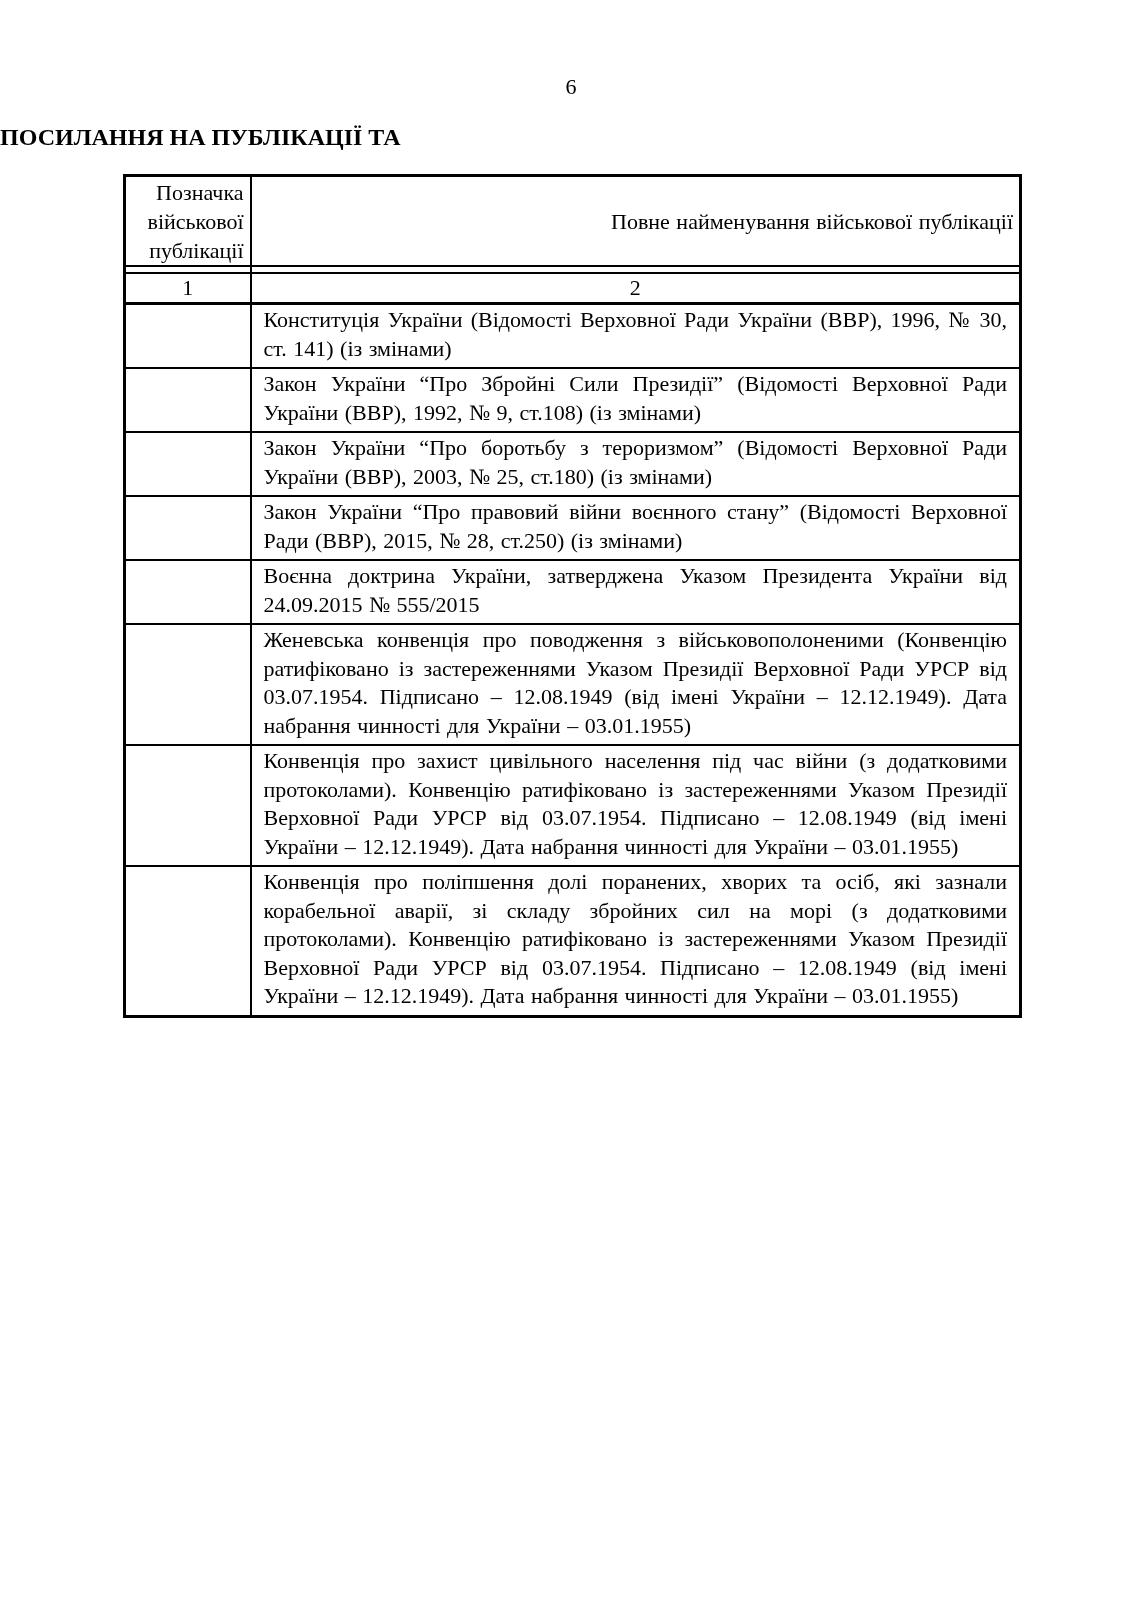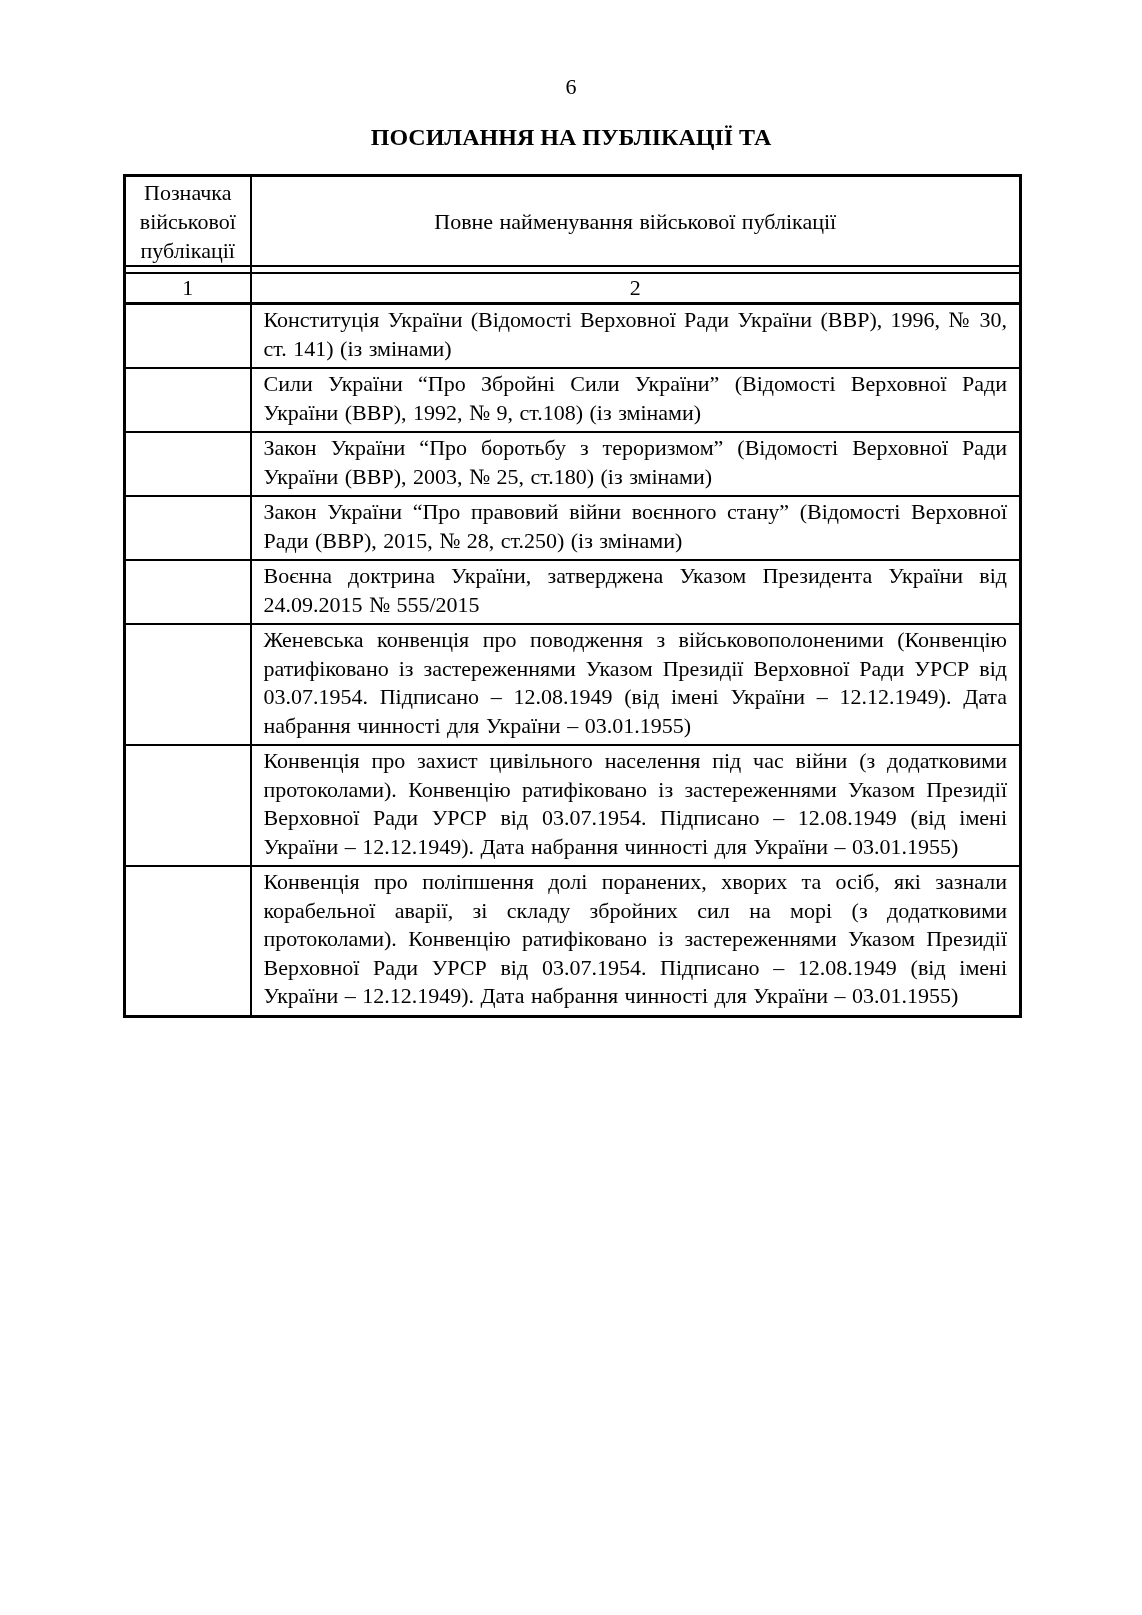--- a/index.html
+++ b/index.html
@@ -17,21 +17,21 @@
     overflow: hidden;
   }
   .page-number {
     padding-top: 74px;
     text-align: center;
     font-size: 22px;
     line-height: 26px;
   }
   .doc-title {
     margin-top: 22px;
-    text-align: center;
+    text-align: left;
     font-weight: bold;
     font-size: 24px;
     line-height: 31px;
   }
   .doc-title .title-line {
     display: block;
   }
   table.refs-table {
     border-collapse: collapse;
     table-layout: fixed;
@@ -42,21 +42,21 @@
   .refs-table col.c1 { width: 126px; }
   .refs-table td, .refs-table th {
     border: 2px solid #000;
     font-size: 22px;
     vertical-align: top;
     word-spacing: 1px;
   }
   
   tr.head th {
     font-weight: normal;
-    text-align: center;
+    text-align: right;
     vertical-align: middle;
     line-height: 29px;
     height: 88px;
     padding: 0 6px;
   }
   
   tr.gap td {
     height: 5px;
     padding: 0;
     line-height: 0;
@@ -110,21 +110,21 @@
         <td>1</td>
         <td>2</td>
       </tr>
 
       <tr class="data">
         <td class="mark-cell"></td>
         <td class="text-cell">Конституція України (Відомості Верховної Ради України (ВВР), 1996, № 30, ст. 141) (із змінами)</td>
       </tr>
       <tr class="data">
         <td class="mark-cell"></td>
-        <td class="text-cell">Сили України “Про Збройні Сили України” (Відомості Верховної Ради України (ВВР), 1992, № 9, ст.108) (із змінами)</td>
+        <td class="text-cell">Закон України “Про Збройні Сили Президії” (Відомості Верховної Ради України (ВВР), 1992, № 9, ст.108) (із змінами)</td>
       </tr>
       <tr class="data">
         <td class="mark-cell"></td>
         <td class="text-cell">Закон України “Про боротьбу з тероризмом” (Відомості Верховної Ради України (ВВР), 2003, № 25, ст.180) (із змінами)</td>
       </tr>
       <tr class="data">
         <td class="mark-cell"></td>
         <td class="text-cell">Закон України “Про правовий війни воєнного стану” (Відомості Верховної Ради (ВВР), 2015, № 28, ст.250) (із змінами)</td>
       </tr>
       <tr class="data">

